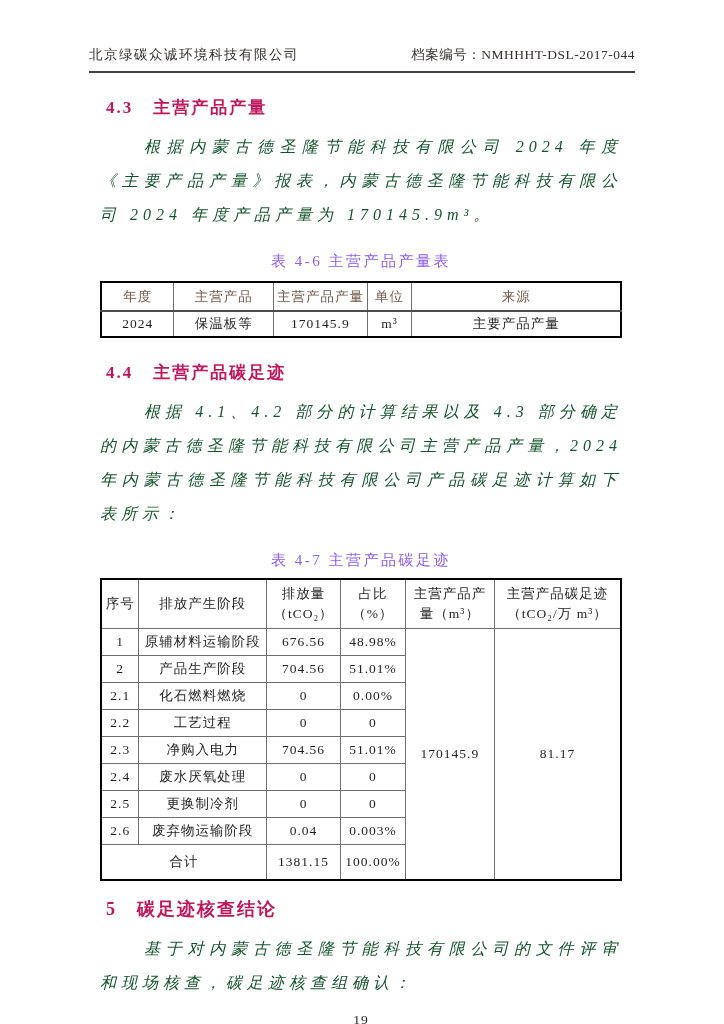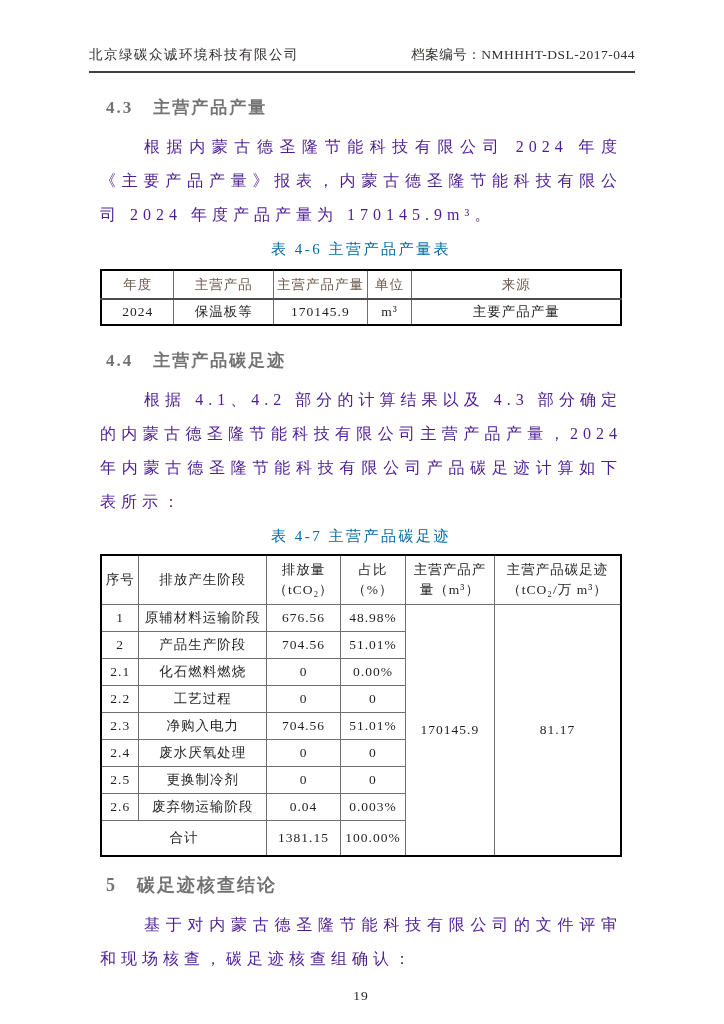--- a/index.html
+++ b/index.html
@@ -17,31 +17,31 @@
     margin:0 89px; padding-top:46px; padding-bottom:7px;
     border-bottom:2px solid #404040;
     font-size:13.5px; color:#33302e;
   }
   .doc-header .company { letter-spacing:1.5px; }
   .doc-header .archive { letter-spacing:0.5px; }
   .content { margin:0 102px 0 100px; }
   .sec {
     display:flex; gap:20px; align-items:baseline;
     font-size:17px; font-weight:bold; letter-spacing:2px;
-    margin:23px 0 0 6px; color:#737373;
+    margin:23px 0 0 6px; color:#be185d;
   }
   .sec.sec5 { font-size:18px; margin-top:16px; }
   .para {
     margin-top:11px;
     font-size:16px; line-height:34px; letter-spacing:5px;
-    text-align:justify; text-indent:44px; color:#4c1d95;
+    text-align:justify; text-indent:44px; color:#14532d;font-style:italic;
   }
   .caption {
     text-align:center; font-size:15px; letter-spacing:2.5px;
-    margin-top:8px; color:#0369a1;
+    margin-top:20px; color:#8b5cf6;
   }
   table {
     border-collapse:collapse; width:100%; table-layout:fixed;
     text-align:center; font-size:13.5px; letter-spacing:1px;
     border:2px solid #000000;
   }
   th, td { border:1px solid #6e6e6e; font-weight:normal; vertical-align:middle; }
   .t46 { margin-top:10px; }
   .t46 th { height:29px; color:#6e584c; border-bottom:2px solid #4c4c4c; }
   .t46 td { height:26px; }

